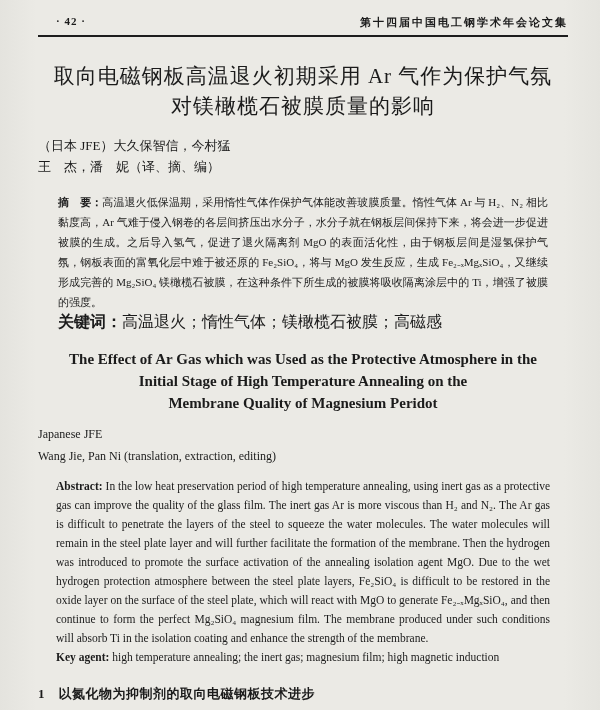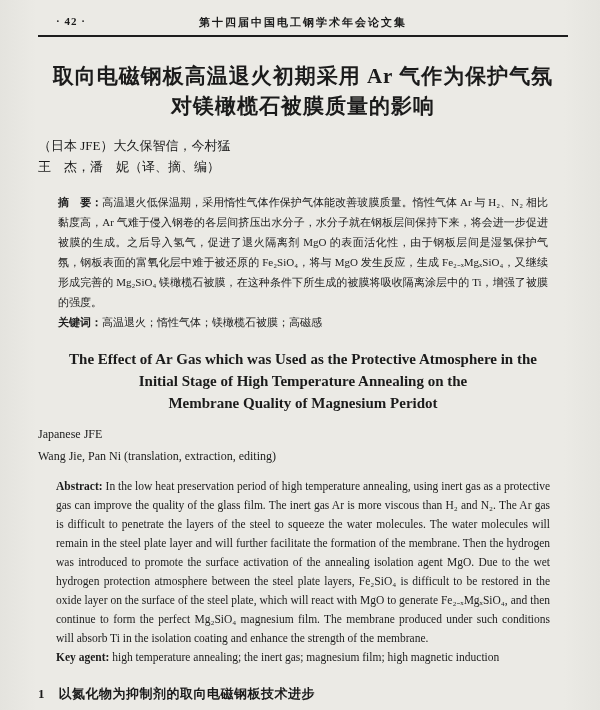--- a/index.html
+++ b/index.html
@@ -20,32 +20,32 @@
     position: relative;
     height: 20px;
     font-size: 11px;
     font-weight: bold;
   }
   .running-head .pageno {
     position: absolute; left: 18px; top: 3px;
     letter-spacing: 1px;
   }
   .running-head .journal {
-    display: block; text-align: center; padding-top: 3px;
+    display: block; text-align: right; padding-top: 3px;
     letter-spacing: 2px;
   }
   .head-rule {
     border: none;
     border-top: 2.5px solid #1d1d1d;
     margin: 3px 0 0 0;
   }
   .cn-title {
     margin: 24px 0 0 0;
     font-size: 21px;
-    font-weight: bold;
+    font-weight: normal;
     text-align: center;
     line-height: 30px;
     letter-spacing: 1px;
   }
   .cn-authors {
     margin-top: 14px;
     text-align: left;
     font-size: 13px;
     line-height: 21px;
   }
@@ -53,21 +53,21 @@
     width: 490px;
     margin: 15px auto 0 auto;
     font-size: 11px;
     line-height: 20px;
     text-align: justify;
   }
   .cn-abstract .lbl, .cn-keywords .lbl { font-weight: bold; }
   .cn-keywords {
     width: 490px;
     margin: 0 auto;
-    font-size: 11px;
+    font-size: 16px;
     line-height: 20px;
   }
   .en-title {
     margin: 16px 0 0 0;
     font-size: 15px;
     font-weight: bold;
     text-align: center;
     line-height: 22px;
   }
   .en-affiliation {

